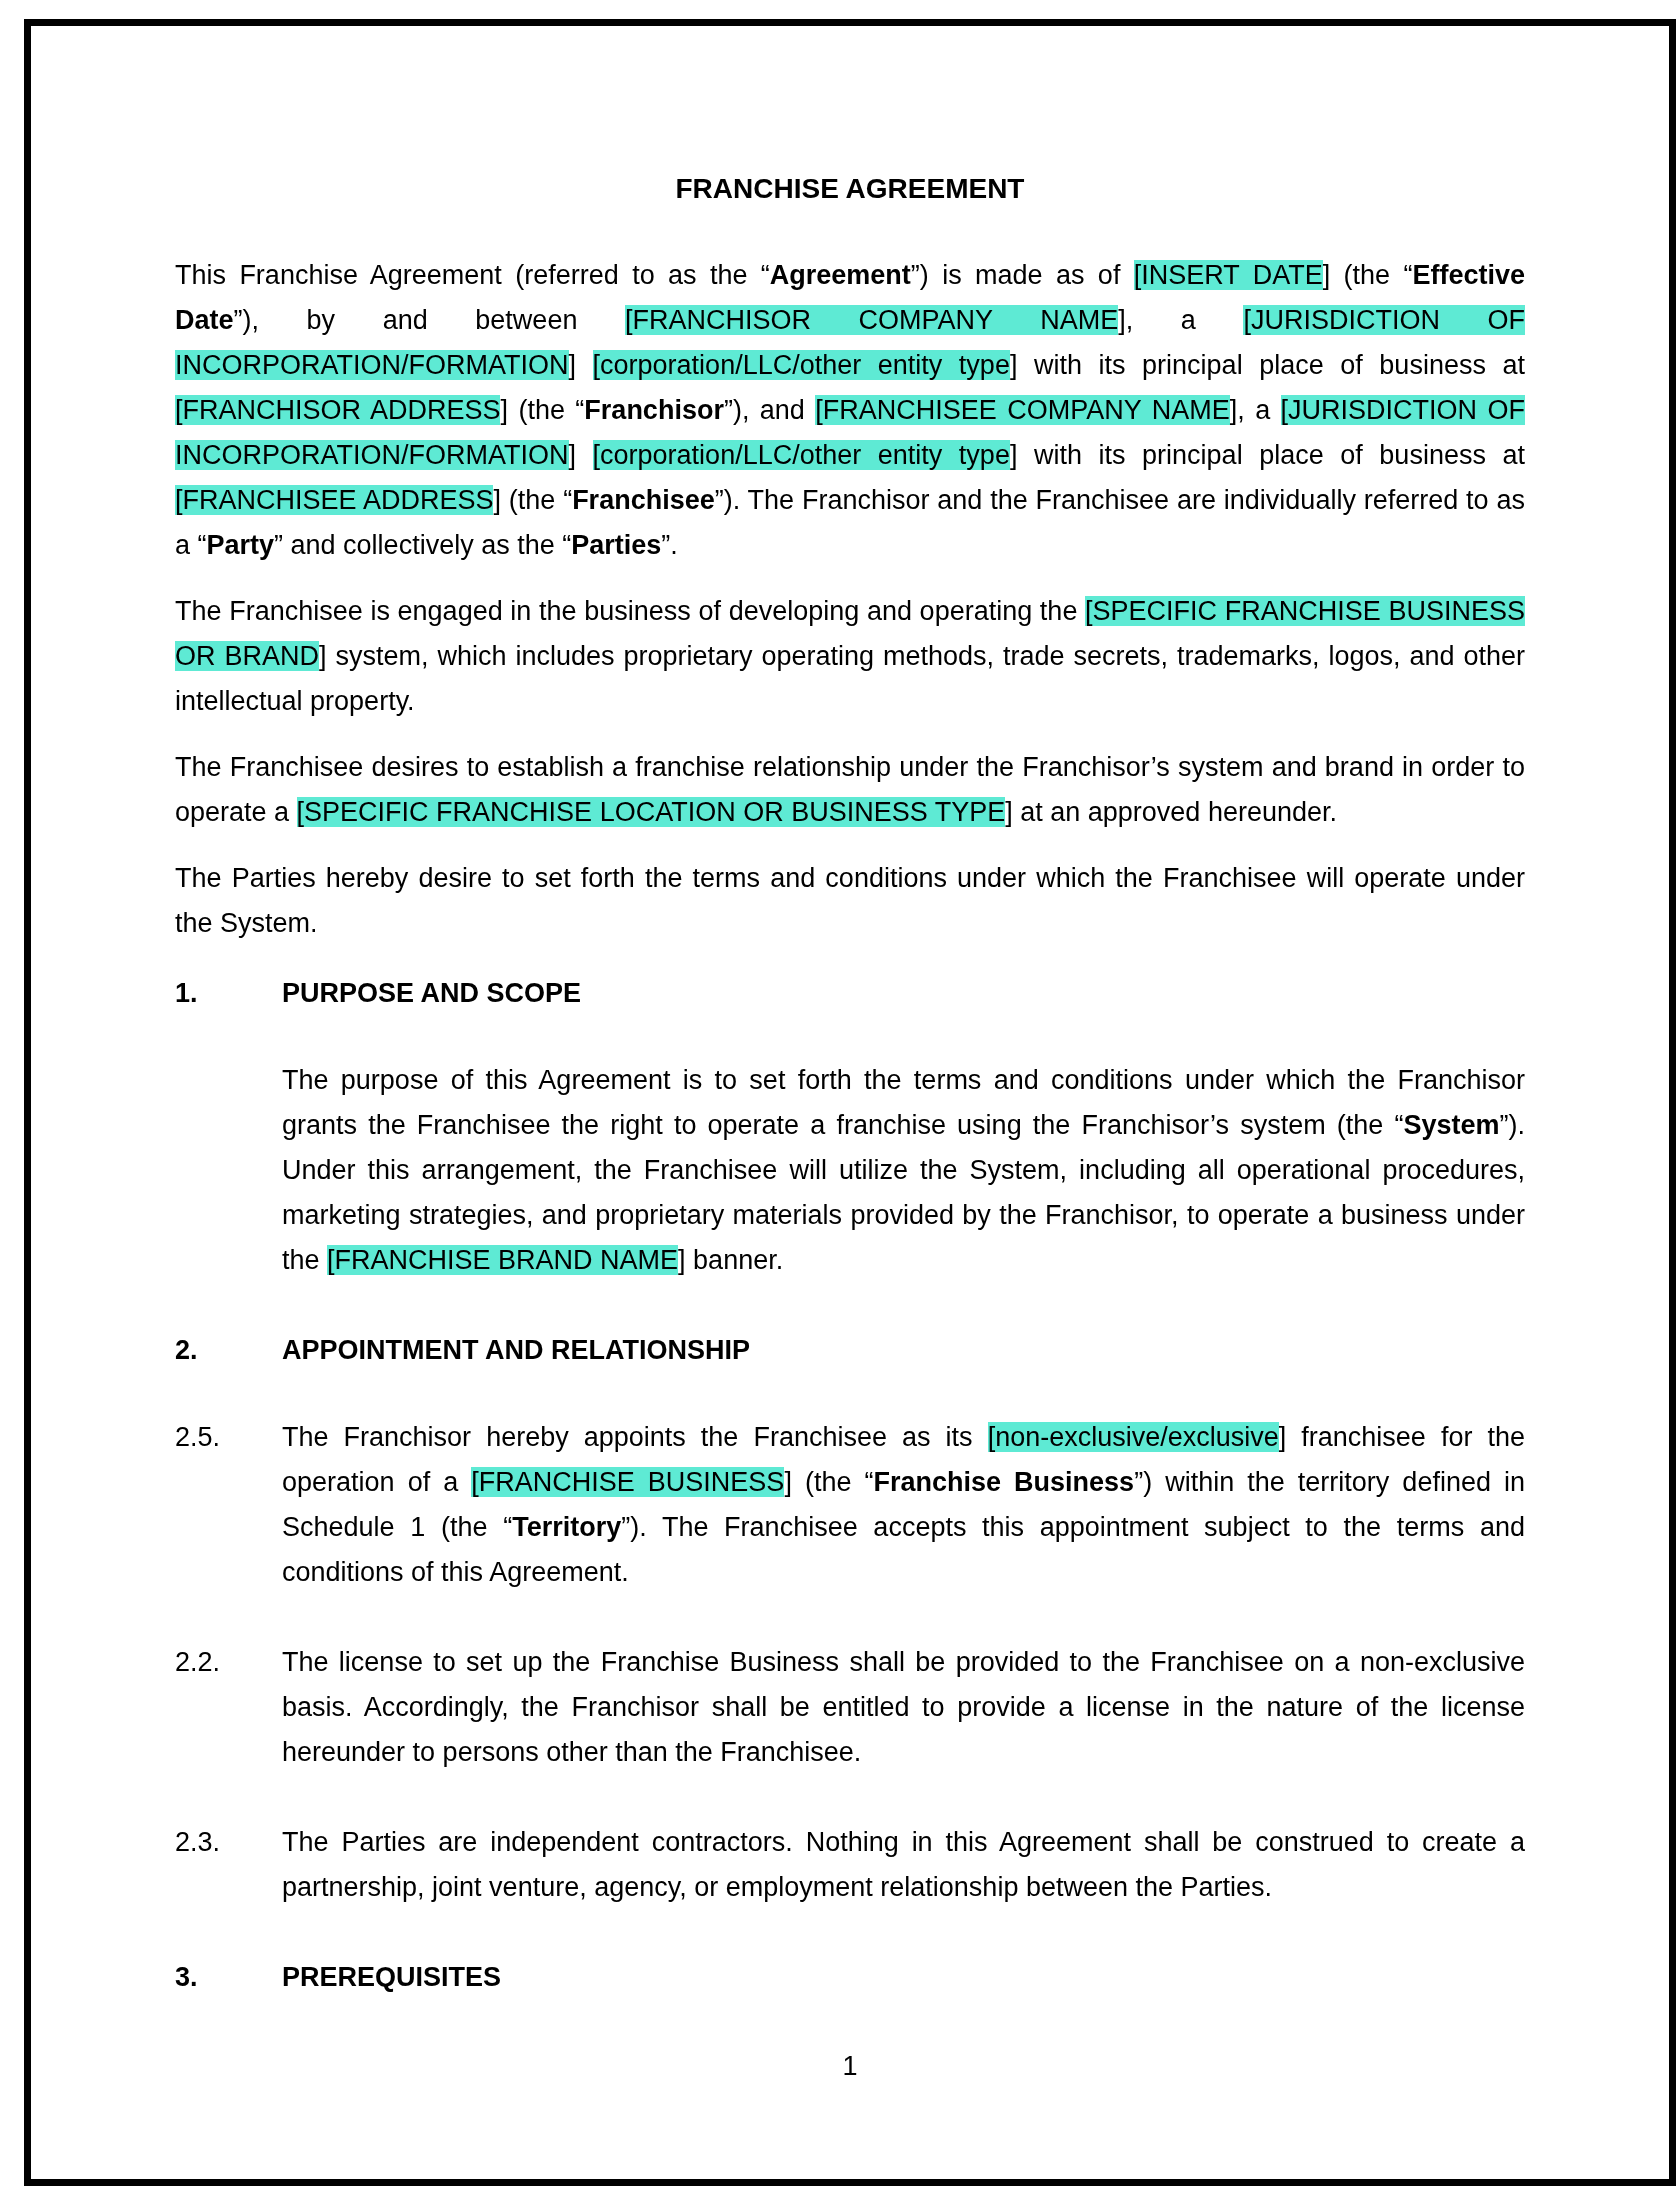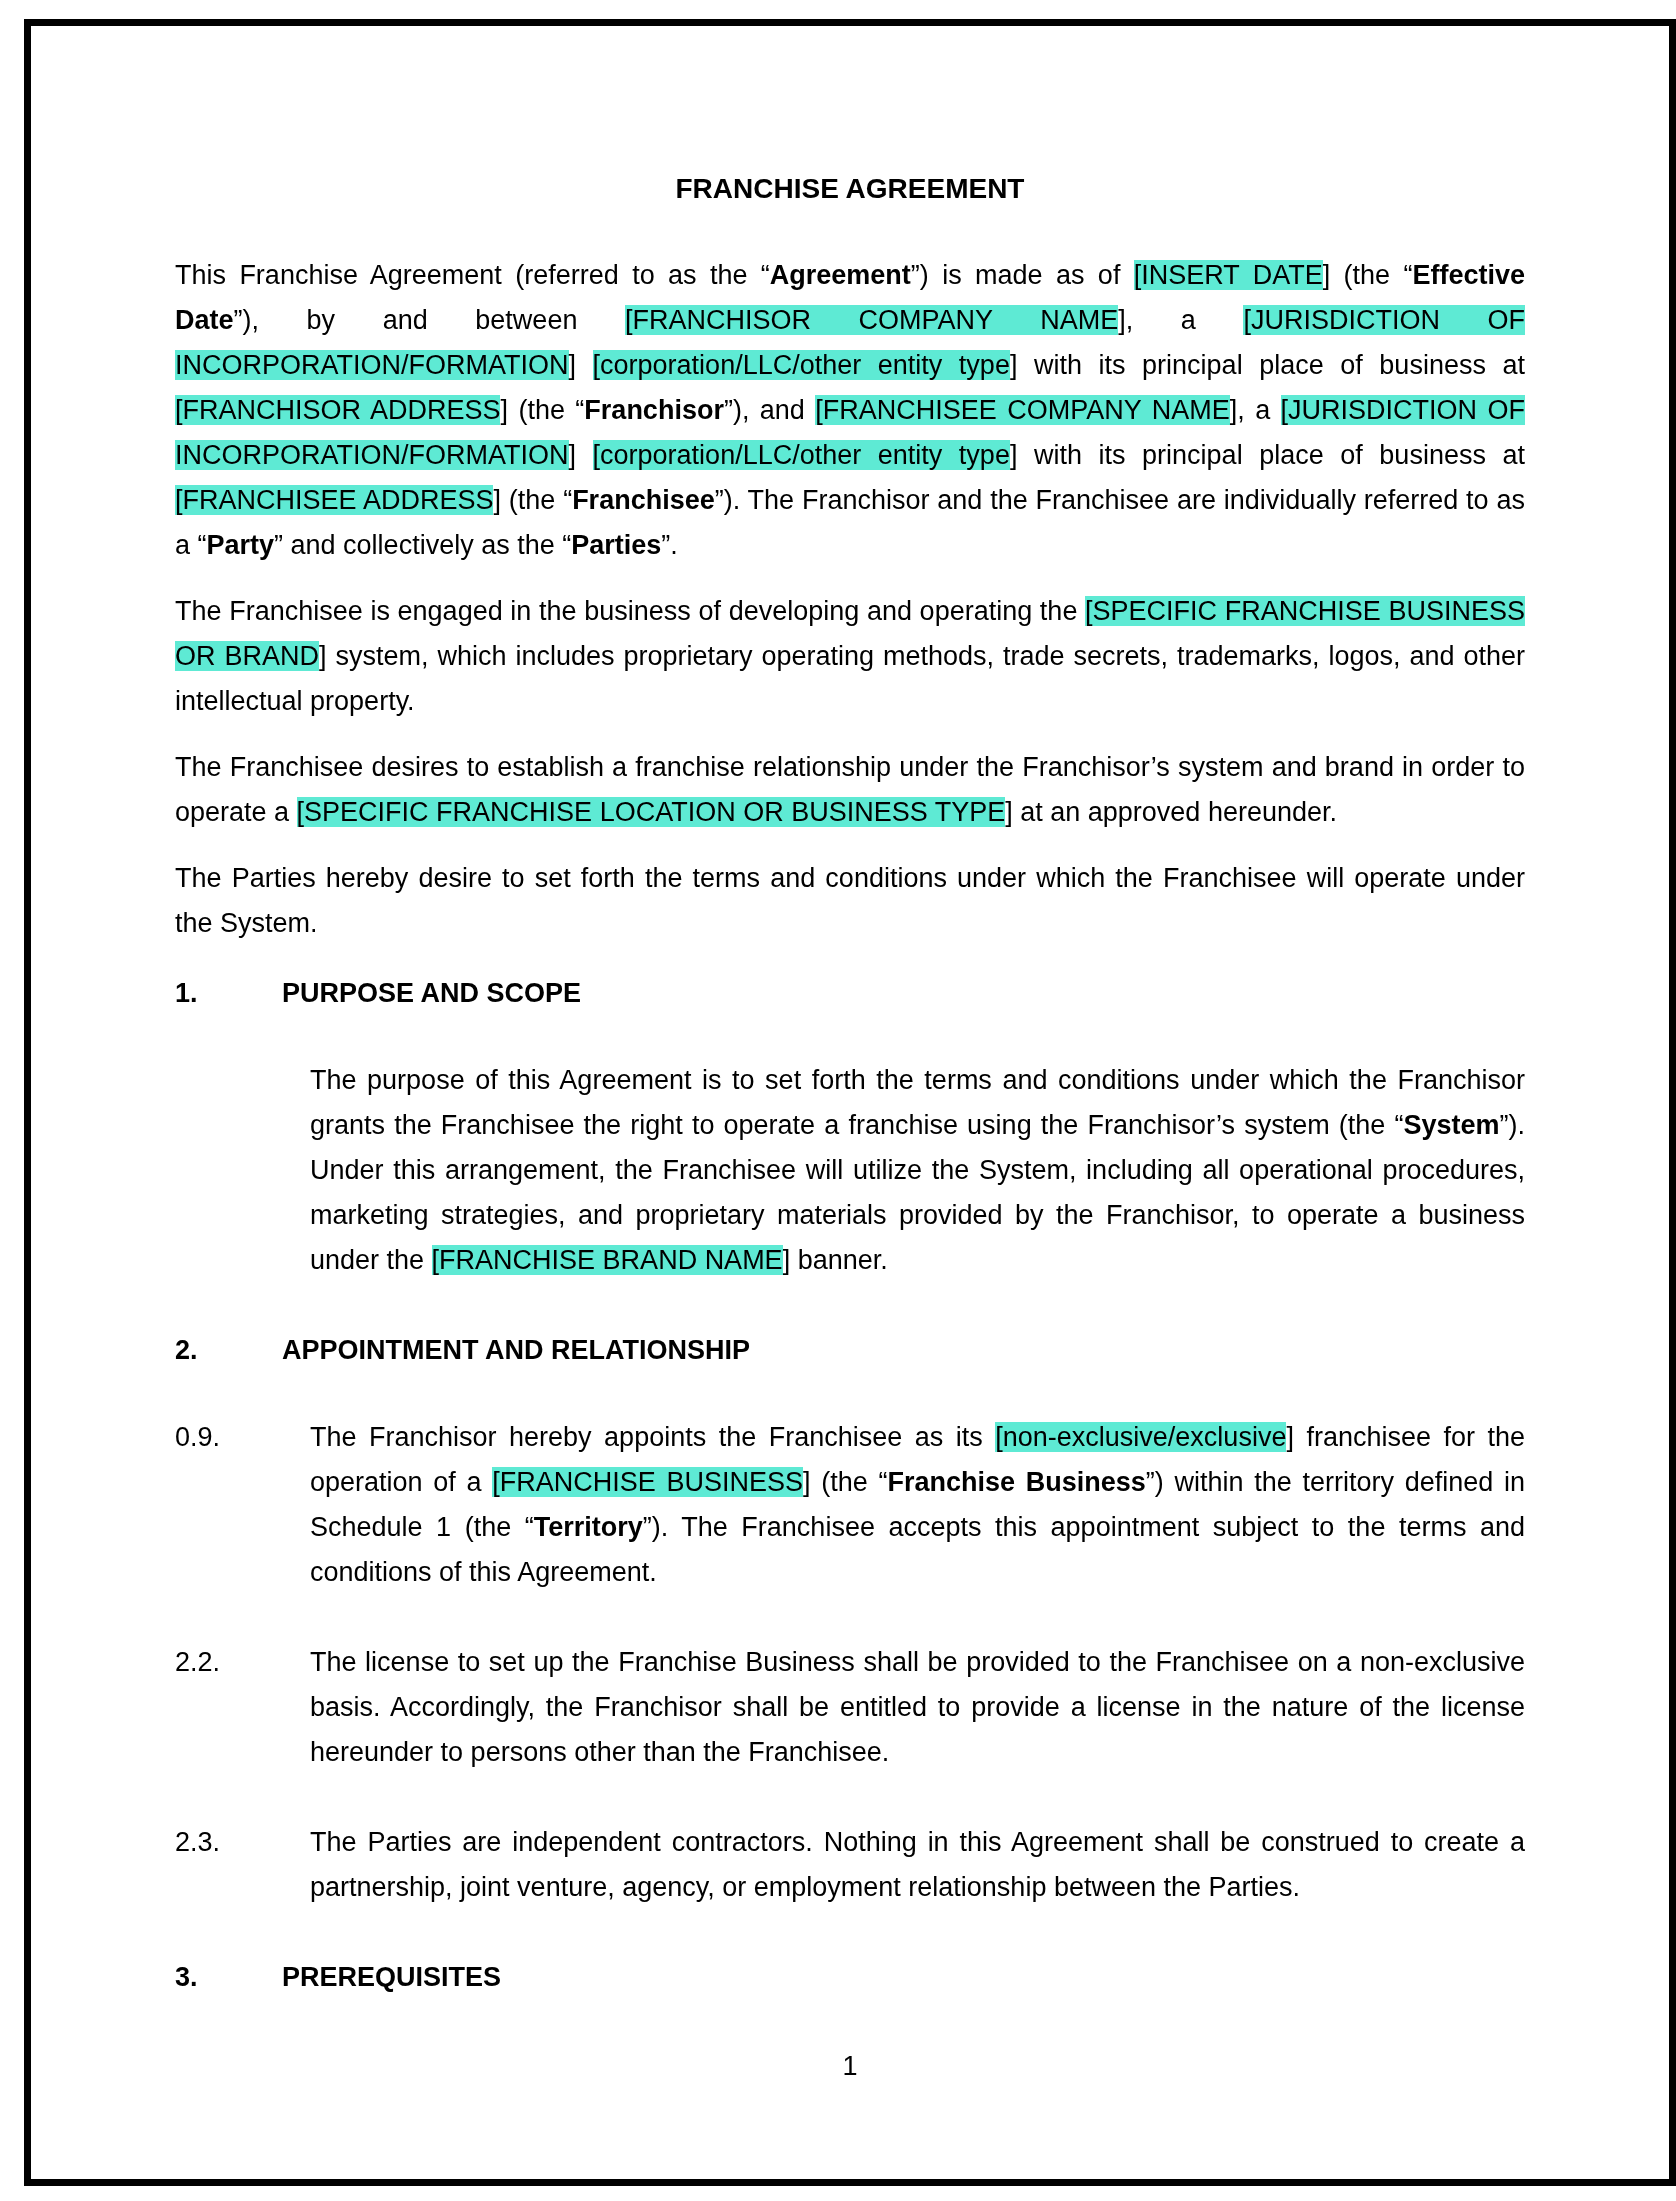--- a/index.html
+++ b/index.html
@@ -46,21 +46,20 @@
     display: flex;
     margin: 0 0 45px 0;
   }
   .num {
     flex: 0 0 107px;
   }
   .ntext {
     flex: 1;
     text-align: justify;
     text-align-last: left;
-    margin-left: 28px;
   }
   .b { font-weight: 700; }
   .hl { background: #5eead4; }
   .footer {
     position: absolute;
     left: 0;
     top: 2018px;
     width: 100%;
     text-align: center;
   }
@@ -83,21 +82,21 @@
       </div>
       <div class="npara">
         <span class="num"></span>
         <div class="ntext"><span>The purpose of this Agreement is to set forth the terms and conditions under which the Franchisor grants the Franchisee the right to operate a franchise using the Franchisor’s system (the “</span><span class="b">System</span><span>”). Under this arrangement, the Franchisee will utilize the System, including all operational procedures, marketing strategies, and proprietary materials provided by the Franchisor, to operate a business under the </span><span class="hl">[FRANCHISE BRAND NAME</span><span>] banner.</span></div>
       </div>
       <div class="heading">
         <span class="num">2.</span>
         <span class="htext">APPOINTMENT AND RELATIONSHIP</span>
       </div>
       <div class="npara">
-        <span class="num">0.9.</span>
+        <span class="num">2.5.</span>
         <div class="ntext"><span>The Franchisor hereby appoints the Franchisee as its </span><span class="hl">[non-exclusive/exclusive</span><span>] franchisee for the operation of a </span><span class="hl">[FRANCHISE BUSINESS</span><span>] (the “</span><span class="b">Franchise Business</span><span>”) within the territory defined in Schedule 1 (the “</span><span class="b">Territory</span><span>”). The Franchisee accepts this appointment subject to the terms and conditions of this Agreement.</span></div>
       </div>
       <div class="npara">
         <span class="num">2.2.</span>
         <div class="ntext"><span>The license to set up the Franchise Business shall be provided to the Franchisee on a non-exclusive basis. Accordingly, the Franchisor shall be entitled to provide a license in the nature of the license hereunder to persons other than the Franchisee.</span></div>
       </div>
       <div class="npara">
         <span class="num">2.3.</span>
         <div class="ntext"><span>The Parties are independent contractors. Nothing in this Agreement shall be construed to create a partnership, joint venture, agency, or employment relationship between the Parties.</span></div>
       </div>

